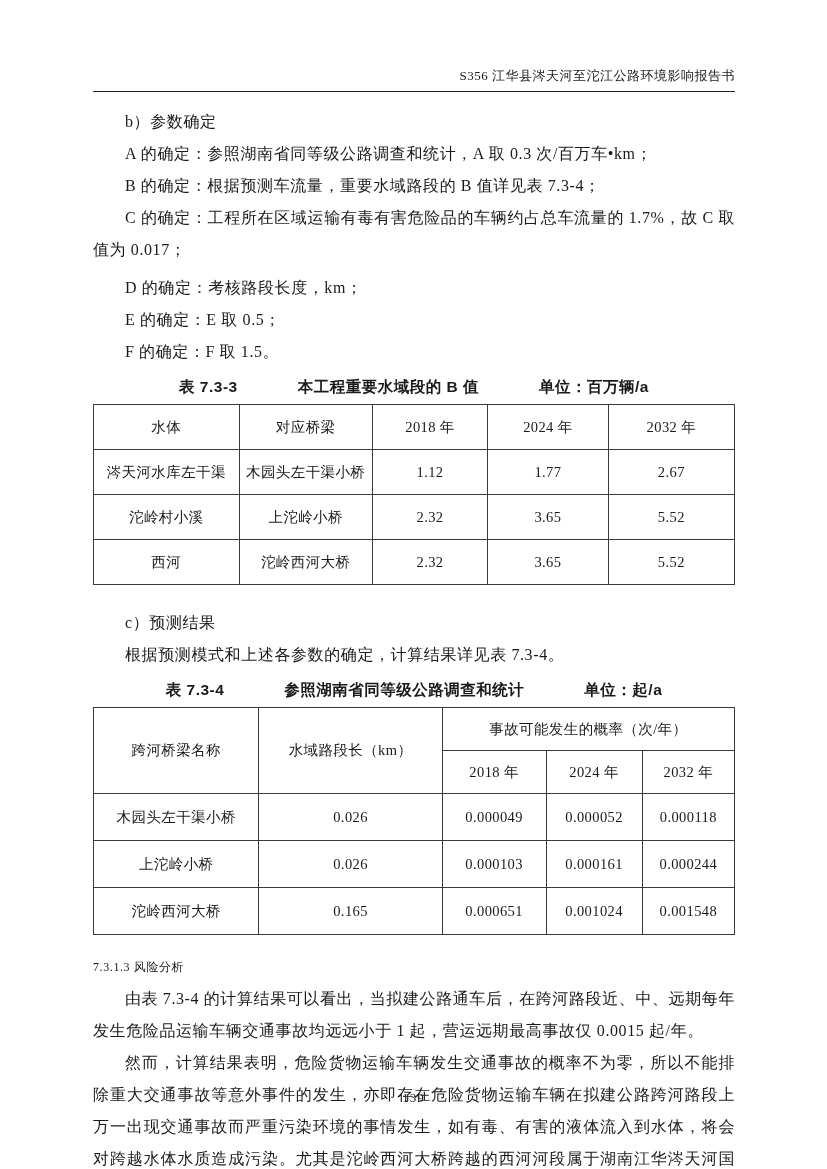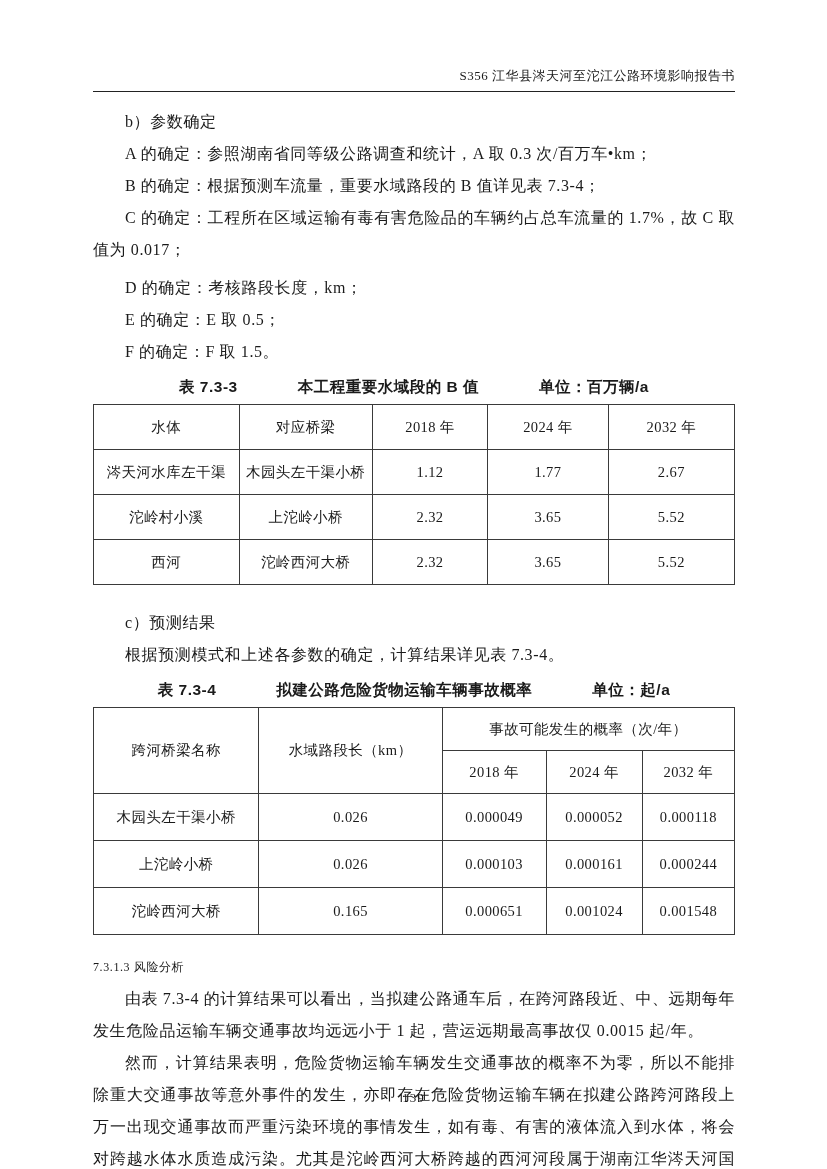--- a/index.html
+++ b/index.html
@@ -153,21 +153,21 @@
     </tbody>
       </table>
 
     <div class="bodytext" style="margin-top:22px">
       <p class="para">c）预测结果</p>
       <p class="para">根据预测模式和上述各参数的确定，计算结果详见表 7.3-4。</p>
     </div>
 
     <div class="table-caption">
       <span>表 7.3-4</span>
-      <span>拟建公路危险货物运输车辆事故概率</span>
+      <span>参照湖南省同等级公路调查和统计</span>
       <span>单位：起/a</span>
     </div>
 
     <table class="table-prob">
       <colgroup>
         <col style="width:25.8%">
           <col style="width:28.6%">
           <col style="width:16.2%">
           <col style="width:15.0%">
           <col style="width:14.4%">

